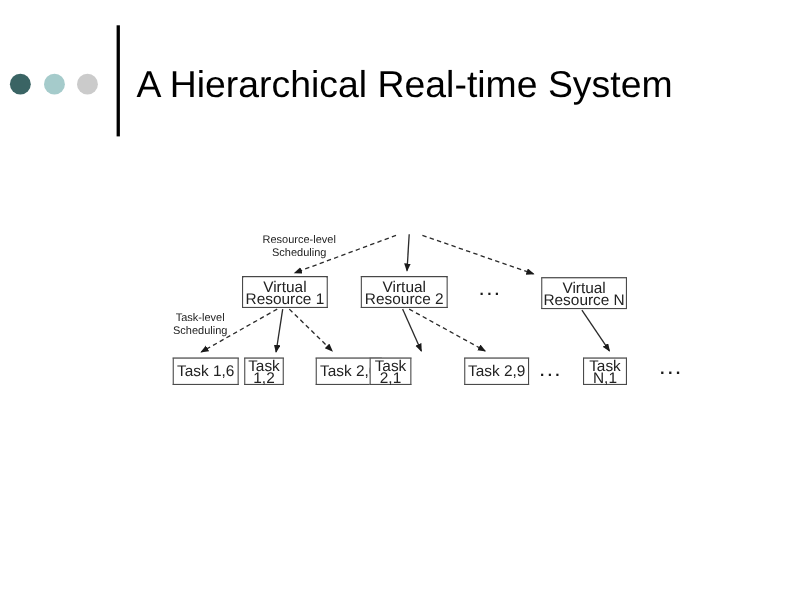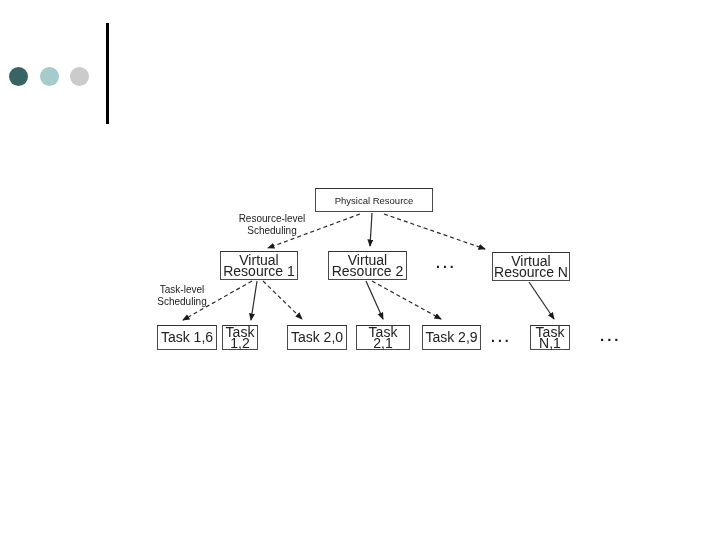--- a/index.html
+++ b/index.html
@@ -70,21 +70,21 @@
     justify-content: center;
     white-space: pre-line;
   }
   .node-pr  { left: 315px; top: 188px; width: 118px; height: 24px; font-size: 9.5px; }
   .node-vr1 { left: 220px; top: 251px; width: 78px;  height: 29px; }
   .node-vr2 { left: 328px; top: 251px; width: 79px;  height: 29px; }
   .node-vrn { left: 492px; top: 252px; width: 78px;  height: 29px; }
   .node-t11 { left: 157px; top: 325px; width: 60px;  height: 25px; }
   .node-t12 { left: 222px; top: 325px; width: 36px;  height: 25px; }
   .node-t13 { left: 287px; top: 325px; width: 60px;  height: 25px; }
-  .node-t21 { left: 356px; top: 325px; width: 54px;  height: 25px; }
+  .node-t21 { left: 336px; top: 325px; width: 38px;  height: 25px; }
   .node-t22 { left: 422px; top: 325px; width: 59px;  height: 25px; }
   .node-tn1 { left: 530px; top: 325px; width: 40px;  height: 25px; }
   .level-label {
     position: absolute;
     color: #222222;
     font-size: 10px;
     line-height: 11.5px;
     text-align: center;
     white-space: pre-line;
   }
@@ -104,41 +104,41 @@
 </style>
 </head>
 <body>
 
 <div class="slide">
 
   <span class="dot" style="left: 9px; background: rgb(58, 100, 100);"></span>
   <span class="dot" style="left: 39.5px; background: rgb(165, 203, 203);"></span>
   <span class="dot" style="left: 69.5px; background: rgb(203, 203, 203);"></span>
   <div class="title-bar"></div>
+  <h1 class="slide-title" style="margin:0;font-weight:normal;">A Hierarchical Real-time System</h1>
 
   <div class="diagram">
 
     <svg class="edges-svg" viewBox="0 0 720 540">
       <defs>
         <marker id="arrowhead" markerWidth="8" markerHeight="7" refX="6.5" refY="3" orient="auto" markerUnits="userSpaceOnUse">
           <path d="M0,0 L7.5,3 L0,6 z" fill="#1a1a1a"></path>
         </marker>
       </defs>
     <line x1="360" y1="214" x2="268" y2="248" stroke="#2a2a2a" stroke-width="1.2" stroke-dasharray="4 3" marker-end="url(#arrowhead)"></line>
         <line x1="372" y1="213" x2="370" y2="246" stroke="#2a2a2a" stroke-width="1.2" marker-end="url(#arrowhead)"></line>
         <line x1="384" y1="214" x2="485" y2="249" stroke="#2a2a2a" stroke-width="1.2" stroke-dasharray="4 3" marker-end="url(#arrowhead)"></line>
         <line x1="252" y1="281" x2="183" y2="320" stroke="#2a2a2a" stroke-width="1.2" stroke-dasharray="4 3" marker-end="url(#arrowhead)"></line>
         <line x1="257" y1="281" x2="251" y2="320" stroke="#2a2a2a" stroke-width="1.2" marker-end="url(#arrowhead)"></line>
         <line x1="263" y1="281" x2="302" y2="319" stroke="#2a2a2a" stroke-width="1.2" stroke-dasharray="4 3" marker-end="url(#arrowhead)"></line>
         <line x1="366" y1="281" x2="383" y2="319" stroke="#2a2a2a" stroke-width="1.2" marker-end="url(#arrowhead)"></line>
         <line x1="372" y1="281" x2="441" y2="319" stroke="#2a2a2a" stroke-width="1.2" stroke-dasharray="4 3" marker-end="url(#arrowhead)"></line>
         <line x1="529" y1="282" x2="554" y2="319" stroke="#2a2a2a" stroke-width="1.2" marker-end="url(#arrowhead)"></line>
       </svg>
 
-    <div class="node node-pr">Physical Resource</div>
     <div class="node node-vr1">Virtual
 Resource 1</div>
     <div class="node node-vr2">Virtual
 Resource 2</div>
     <div class="node node-vrn">Virtual
 Resource N</div>
     <div class="node node-t11">Task 1,6</div>
     <div class="node node-t12">Task 1,2</div>
     <div class="node node-t13">Task 2,0</div>
     <div class="node node-t21">Task 2,1</div>

